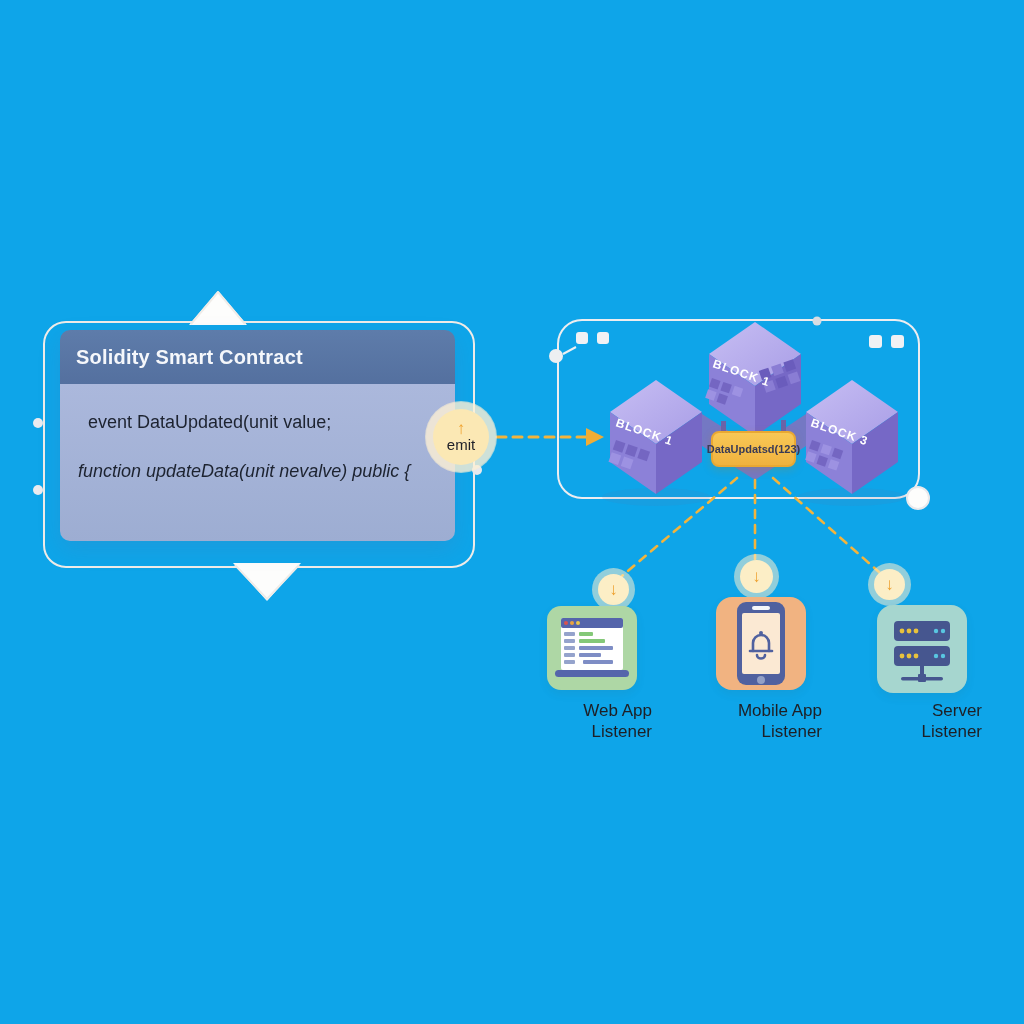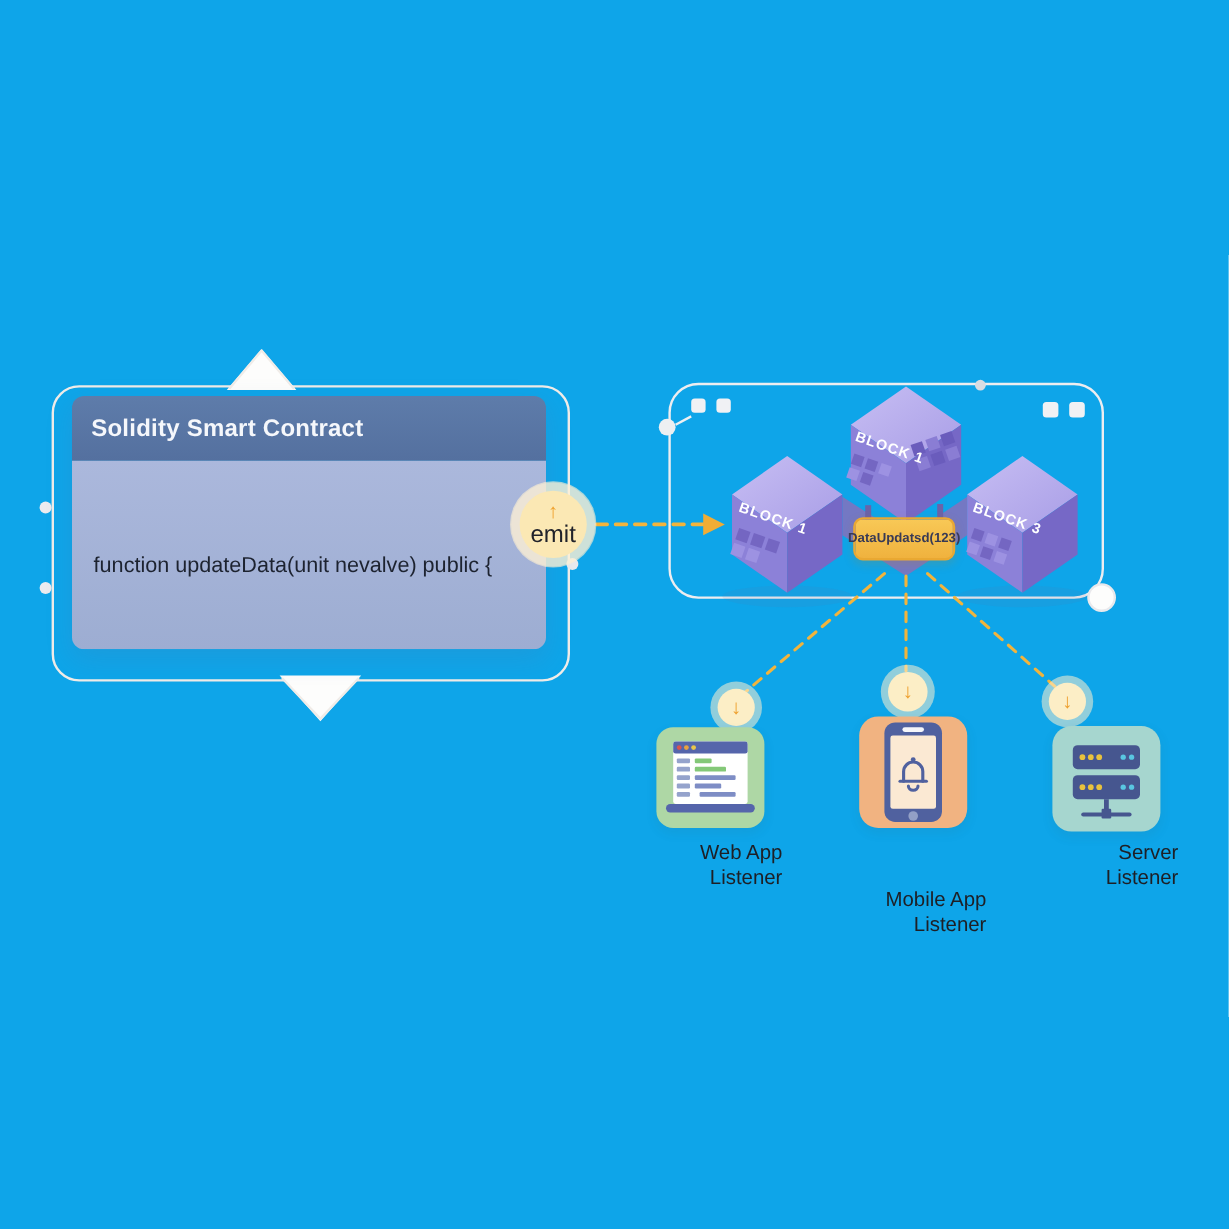--- a/index.html
+++ b/index.html
@@ -9,31 +9,31 @@
 
   
   .panel{position:absolute;left:60px;top:330px;width:395px;height:211px;border-radius:10px;
          overflow:hidden;z-index:1;box-shadow:0 8px 22px rgba(90,110,160,.18);}
   .panel-header{height:54px;background:linear-gradient(180deg,#5e7caa,#54709f);
                 color:#f5f7fb;font-size:20px;font-weight:600;line-height:54px;
                 padding-left:16px;letter-spacing:.2px;}
   .panel-body{position:relative;height:157px;background:linear-gradient(180deg,#abb8dc,#9dadd2);}
   .code{position:absolute;color:#1d2330;font-size:18px;white-space:pre;}
   .code.l1{left:28px;top:28px;}
-  .code.l2{left:18px;top:77px;}
+  .code.l2{left:18px;top:77px;font-style:italic;}
   .code.l3{left:36px;top:100px;}
 
   
   .emit-halo{position:absolute;left:425px;top:401px;width:72px;height:72px;border-radius:50%;
              background:rgba(252,240,211,.65);z-index:3;}
   .emit-badge{position:absolute;left:433px;top:409px;width:56px;height:56px;border-radius:50%;
               background:#fbe8b4;z-index:3;display:flex;flex-direction:column;align-items:center;
               justify-content:center;box-shadow:0 0 0 7px rgba(252,240,214,.45);}
   .emit-arrow{color:#f0a22e;font-size:17px;font-weight:bold;line-height:1;}
-  .emit-text{color:#20222a;font-size:20px;font-weight:500;line-height:1.1;text-align:center;}
+  .emit-text{color:#20222a;font-size:15px;font-weight:500;line-height:1.1;text-align:center;}
 
   
   .event-label{position:absolute;left:711px;top:431px;width:85px;height:36px;z-index:3;
                background:linear-gradient(180deg,#f8c856,#f0b23e);border:2px solid #e9a832;
                border-radius:8px;box-sizing:border-box;display:flex;align-items:center;
                justify-content:center;font-size:11px;font-weight:bold;color:#393a55;
                box-shadow:0 3px 8px rgba(180,130,30,.25);}
 
   
   .drop-circle{position:absolute;border-radius:50%;background:#fceec6;z-index:3;display:flex;
@@ -47,21 +47,21 @@
   
   .card{position:absolute;z-index:3;box-shadow:0 4px 10px rgba(60,80,60,.08);}
   .card svg{display:block;}
   .card-web{left:547px;top:606px;width:90px;height:84px;border-radius:14px;background:#aed7a5;}
   .card-mobile{left:716px;top:597px;width:90px;height:93px;border-radius:16px;background:#f1b381;}
   .card-server{left:877px;top:605px;width:90px;height:88px;border-radius:16px;background:#a6d6cf;}
 
   .listener-label{position:absolute;width:120px;z-index:3;text-align:right;color:#1e1f25;
                   font-size:17px;line-height:21px;}
   .ll-web{left:532px;top:700px;}
-  .ll-mobile{left:702px;top:700px;margin-top:39px;}
+  .ll-mobile{left:702px;top:700px;}
   .ll-server{left:862px;top:700px;}
 </style>
 </head>
 <body>
 
 <div class="stage">
 
   <svg class="layer" viewBox="0 0 1024 1024">
 
     <rect x="44" y="322" width="430" height="245" rx="22" fill="none" stroke="#f0ece8" stroke-width="2"></rect>
@@ -80,20 +80,21 @@
     <circle cx="556" cy="356" r="7" fill="#edeff1"></circle>
     <path d="M563,354 L576,347" stroke="#eef0f2" stroke-width="2" fill="none"></path>
     <circle cx="477" cy="470" r="5" fill="#e7e9ed"></circle>
     <circle cx="38" cy="423" r="5" fill="#ebebef"></circle>
     <circle cx="38" cy="490" r="5" fill="#ebebef"></circle>
   </svg>
 
   <div class="panel">
     <div class="panel-header">Solidity Smart Contract</div>
     <div class="panel-body">
+      <div class="code l1">event DataUpdated(unit value;</div>
       <div class="code l2">function updateData(unit nevalve) public {</div>
     </div>
   </div>
 
   <svg class="layer z2" viewBox="0 0 1024 1024">
     <defs>
       <linearGradient id="topFace" x1="0" y1="0" x2="1" y2="1">
         <stop offset="0" stop-color="#c7bef3"></stop>
           <stop offset="1" stop-color="#a89de6"></stop>
       </linearGradient>

